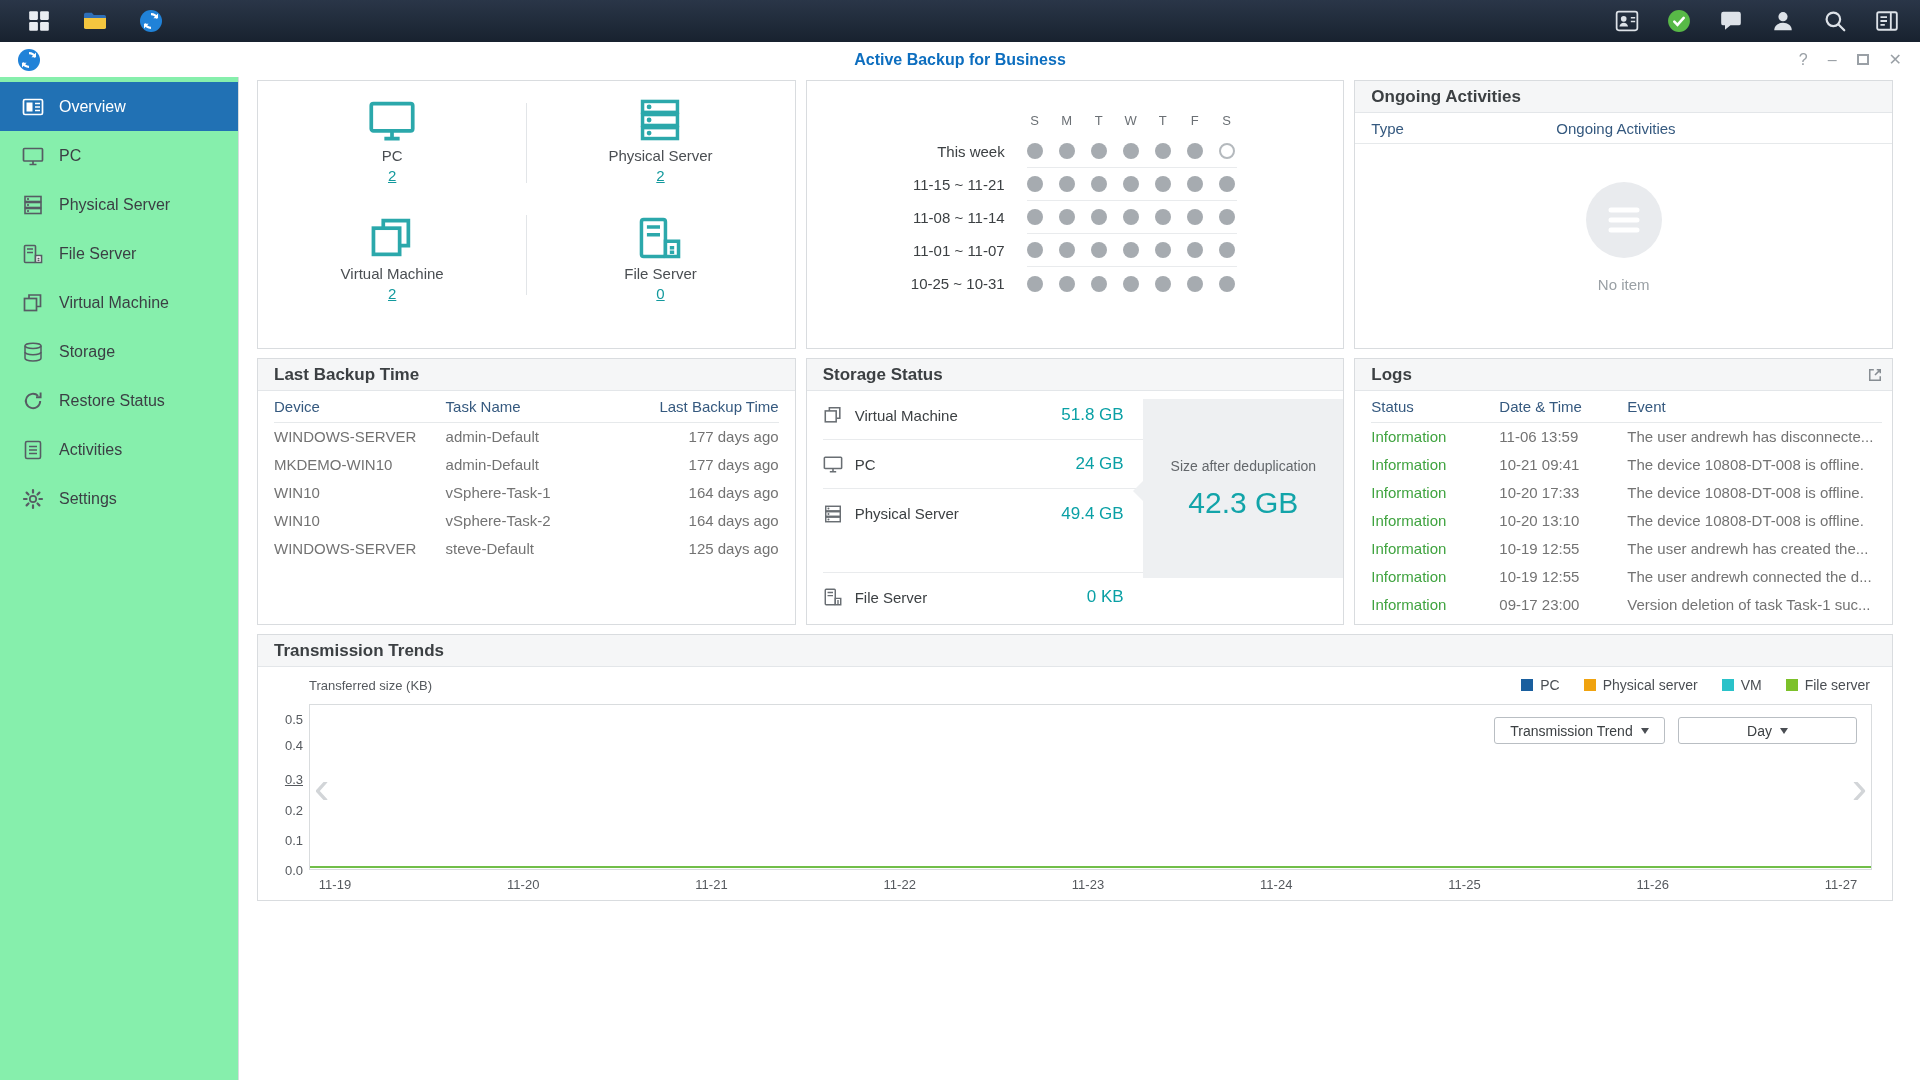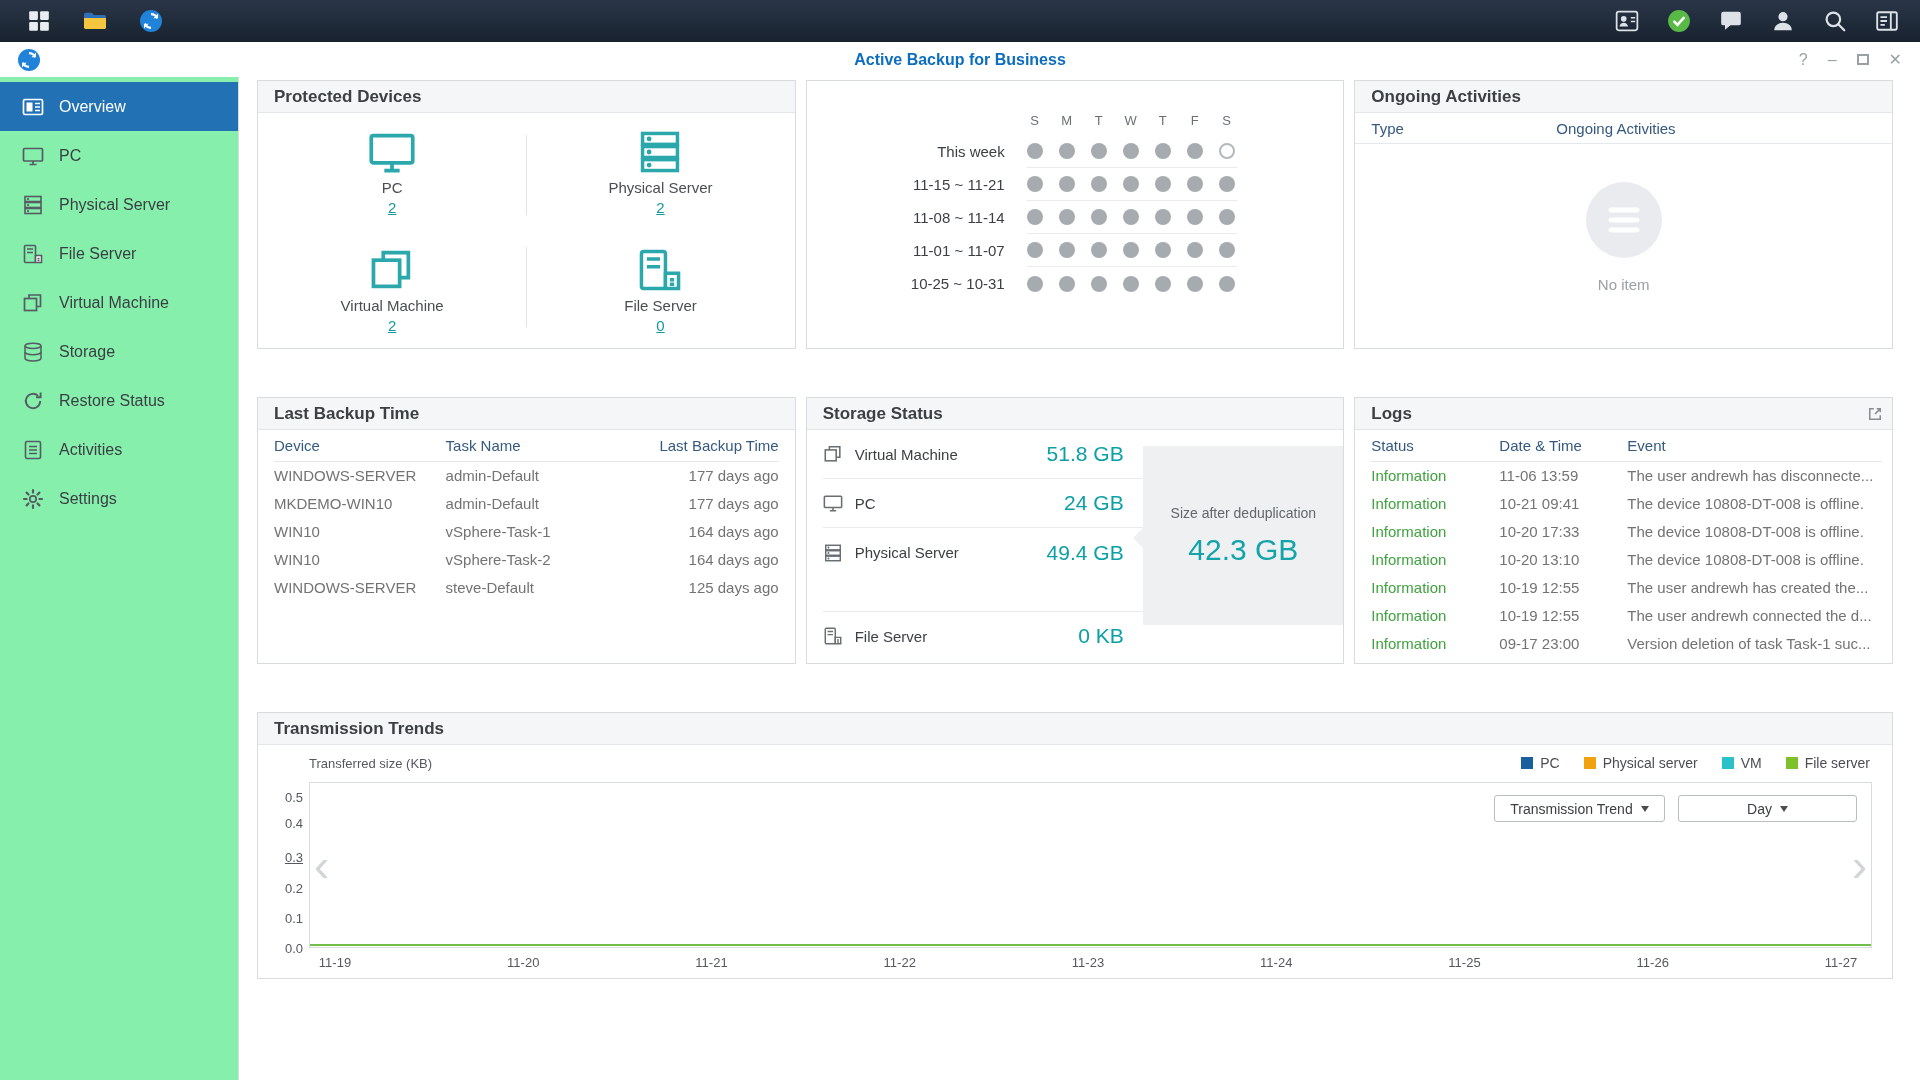--- a/index.html
+++ b/index.html
@@ -29,21 +29,21 @@
   .sidebar { width:239px; flex:none; border-right:1px solid #d8dbde; padding-top:5px; background:#86efac; }
   .side-item { height:49px; display:flex; align-items:center; padding-left:22px; gap:15px; font-size:16px; color:#3b3f44; cursor:pointer; }
   .side-item.active { background:#2171b4; color:#fff; }
   .side-icon { width:22px; height:22px; color:#565c63; display:flex; flex:none; }
   .side-item.active .side-icon { color:#fff; }
 
   
   .content { flex:1; padding:3px 27px 0 18px; display:grid; grid-template-columns:repeat(3,1fr); gap:9px 10px; align-content:start; }
   .panel { border:1px solid #d9dcdf; background:#fff; position:relative; }
   .h270 { height:269px; }
-  .h267 { height:267px;margin-top:39px; }
+  .h267 { height:267px; }
   .wide { grid-column:1 / -1; }
   .panel-header { height:32px; background:#f5f6f7; border-bottom:1px solid #e3e6e9; display:flex; align-items:center; padding:0 16px; position:relative; }
   .panel-title { font-size:17px; font-weight:bold; color:#3c4043; }
   .hdr-corner-icon { position:absolute; right:10px; top:9px; width:14px; height:14px; cursor:pointer; }
 
   
   .pd-grid { height:236px; display:grid; grid-template-columns:1fr 1fr; grid-template-rows:1fr 1fr; position:relative; }
   .pd-vline1,.pd-vline2 { position:absolute; left:50%; width:1px; background:#e2e5e8; }
   .pd-vline1 { top:22px; height:80px; }
   .pd-vline2 { bottom:22px; height:80px; }
@@ -81,23 +81,23 @@
   .logs-table td.status { color:#3fa33f; }
   .logs-table td.event { white-space:nowrap; overflow:hidden; text-overflow:ellipsis; }
 
   
   .ss-body { position:relative; height:234px; padding-left:16px; }
   .ss-list { width:321px; }
   .ss-row { height:49px; display:flex; align-items:center; gap:12px; padding-right:20px; }
   .ss-list .ss-row:not(:last-child) { border-bottom:1px solid #e9ebed; }
   .ss-icon { width:20px; height:20px; color:#696e73; display:flex; flex:none; }
   .ss-label { font-size:15px; color:#3c4043; }
-  .ss-val { margin-left:auto; color:#0aa0a5; font-size:21px; }
+  .ss-val { margin-left:auto; color:#0aa0a5; font-size:17px; }
   .ss-fs { position:absolute; left:16px; bottom:4px; width:321px; border-top:1px solid #e9ebed; }
-  .dedup { position:absolute; top:16px; right:0; width:200px; height:179px; background:#eef0f2; display:flex; flex-direction:column; align-items:center; justify-content:center; gap:12px; }
+  .dedup { position:absolute; top:8px; right:0; width:200px; height:179px; background:#eef0f2; display:flex; flex-direction:column; align-items:center; justify-content:center; gap:12px; }
   .dedup::before { content:''; position:absolute; left:-10px; top:82px; border-top:10px solid transparent; border-bottom:10px solid transparent; border-right:10px solid #eef0f2; }
   .dedup-label { font-size:14px; color:#63676b; }
   .dedup-value { font-size:30px; color:#12a4a9; }
 
   
   .tt-body { position:relative; height:234px; }
   .tt-toprow { position:absolute; top:10px; left:51px; right:22px; display:flex; justify-content:space-between; align-items:center; }
   .tt-axis-label { font-size:13px; color:#55595e; }
   .tt-legend { display:flex; gap:24px; align-items:center; }
   .tt-leg-item { display:flex; align-items:center; gap:7px; font-size:14px; color:#4a4e53; }
@@ -309,23 +309,20 @@
                 </g>
               </svg>
             </span>
             <span>Settings</span>
           </div>
         </nav>
 
       <main class="content">
 
         <section class="panel h270">
-          <div class="panel-header">
-            <span class="panel-title">Protected Devices</span>
-          </div>
           <div class="pd-grid">
             <div class="pd-vline1"></div>
             <div class="pd-vline2"></div>
 
               <div class="pd-cell">
                 <span class="pd-icon">
                   <svg viewBox="0 0 22 22" width="100%" height="100%">
                     <rect x="1.5" y="3.5" width="19" height="12.5" rx="1" fill="none" stroke="currentColor" stroke-width="1.7"></rect>
                     <path d="M7.5 19.5h7M11 16v3.5" stroke="currentColor" stroke-width="1.7"></path>
                   </svg>

